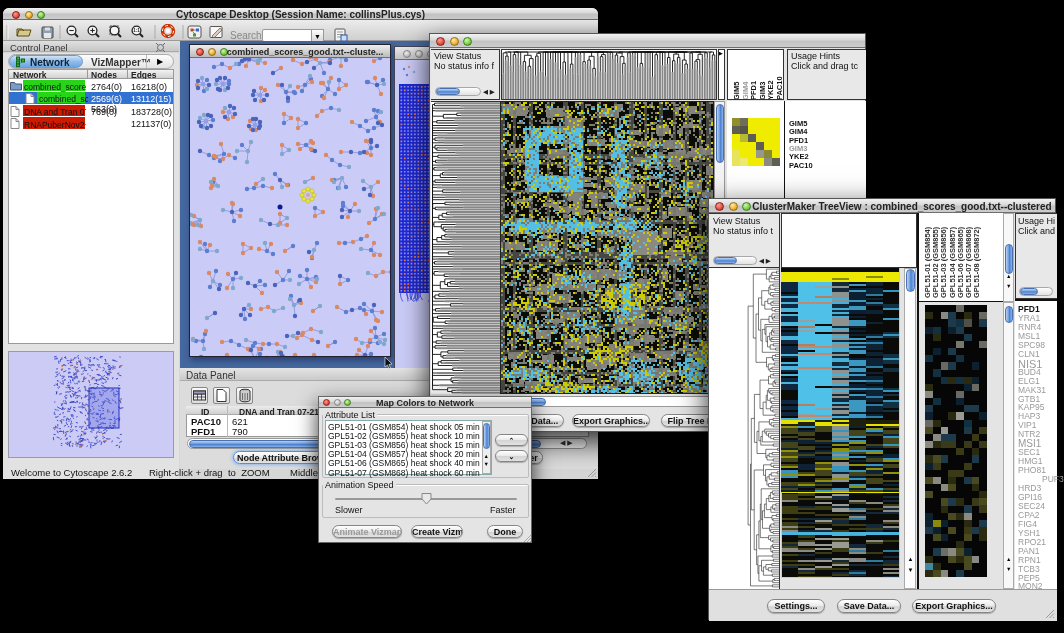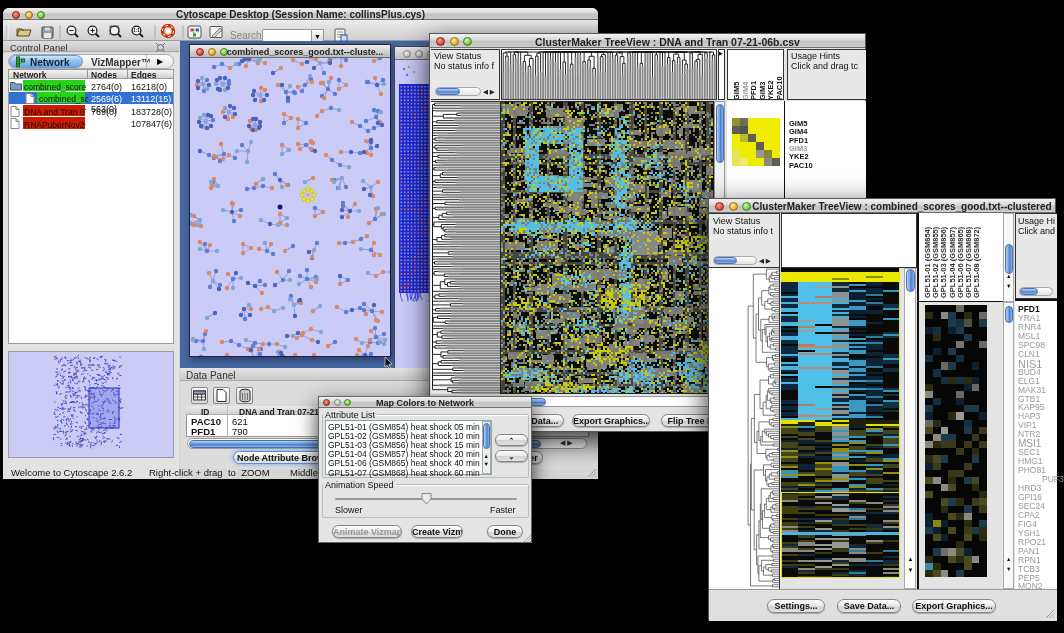--- a/index.html
+++ b/index.html
@@ -131,21 +131,21 @@
     <div class="tx" style="left:21px; top:99px; font-size:8.5px; color:#111; width:62px; overflow:hidden;">DNA and Tran 07</div>
     <div class="tx" style="left:88px; top:98.5px; font-size:9px; color:#111;">769(0)</div>
     <div class="tx" style="left:128px; top:98.5px; font-size:9px; color:#111;">183728(0)</div>
     <div class="abs" style="left:20px; top:109px; width:62px; height:11.5px; background:#cc1b00;"></div>
     <svg class="abs" style="left:7px; top:110px;" width="10" height="11" viewBox="0 0 10 11" xmlns="http://www.w3.org/2000/svg">
       <path d="M1 0.5h5l3 3v7h-8z" fill="#fff" stroke="#888"></path>
       <path d="M6 0.5v3h3" fill="none" stroke="#888"></path>
     </svg>
     <div class="tx" style="left:21px; top:111.5px; font-size:8.5px; color:#111; width:62px; overflow:hidden;">RNAPuberNov2+!</div>
     <div class="tx" style="left:88px; top:96px; font-size:9px; color:#111;">563(0)</div>
-    <div class="tx" style="left:128px; top:111px; font-size:9px; color:#111;">107847(6)</div>
+    <div class="tx" style="left:128px; top:111px; font-size:9px; color:#111;">121137(0)</div>
     <div class="abs" style="left:5px; top:343px; width:166px; height:107px; background:#cbcbf6; border:1px solid #99a;"><svg width="164" height="105" viewBox="0 0 164 105" xmlns="http://www.w3.org/2000/svg">
         <path d="M66.0 17.6l1.4 0.1 M78.5 7.4l1.2 -0.6 M52.4 24.1l3.4 0.3 M57.2 81.3l0.3 1.4 M83.5 61.5l2.1 -1.2 M90.3 42.5l2.5 -0.1 M91.5 26.0l-1.0 2.2 M110.7 14.6l2.7 -1.2 M89.4 72.8l3.1 -0.7 M83.4 45.1l3.4 -0.1 M91.7 62.2l3.0 -0.8 M55.9 45.6l1.3 0.4 M72.5 82.4l-1.1 2.2 M62.9 41.4l2.8 1.7 M59.8 25.0l2.5 -0.7 M69.1 55.0l2.8 0.1 M47.7 85.0l3.0 1.1 M53.4 61.1l1.5 -0.7 M68.2 17.6l1.1 0.5 M61.2 35.3l-0.6 1.4 M67.1 11.7l1.7 0.7 M77.2 51.5l-0.0 1.3 M91.3 27.5l1.5 0.5 M66.4 24.1l-1.4 3.2 M94.3 24.4l1.7 -1.1 M61.6 66.3l-1.1 1.9 M59.8 23.8l-0.2 1.7 M76.6 62.8l-0.3 1.4 M89.5 47.0l-0.7 1.8 M71.3 89.2l1.4 -0.7 M98.8 17.2l3.4 0.6 M52.9 5.3l-0.1 2.7 M62.6 78.4l1.8 -0.6 M72.5 15.8l2.0 -0.1 M72.6 86.6l2.4 0.1 M56.5 4.4l0.1 1.6 M66.2 50.7l2.7 -1.4 M62.8 73.5l-0.8 2.4 M85.7 49.5l2.8 -0.2 M108.0 66.9l3.2 -1.0 M72.1 16.3l1.3 -0.4 M85.8 84.7l1.1 2.5 M58.9 89.7l-1.3 1.9 M73.3 50.4l0.4 1.6 M66.6 43.6l2.6 0.0 M63.3 91.5l1.2 0.4 M72.7 86.0l0.7 1.6 M84.4 12.1l1.1 1.9 M98.5 11.5l1.2 0.6 M56.5 87.4l2.3 -0.7 M47.4 22.2l1.8 0.6 M62.5 35.2l1.2 0.3 M90.9 88.1l0.0 2.2 M78.5 65.9l-0.8 1.8 M56.5 35.3l1.3 0.4 M49.7 79.7l2.6 -0.7 M75.2 18.2l-1.0 1.5 M60.6 90.9l1.7 -1.1 M78.2 22.1l1.2 -0.3 M46.8 6.0l1.7 0.2 M88.7 68.4l0.4 2.1 M91.8 61.9l-0.5 3.2 M53.5 51.1l-1.1 2.9 M104.7 65.5l1.5 -0.9 M51.1 79.2l2.6 0.4 M44.2 75.8l2.4 0.1 M63.3 26.7l1.0 2.7 M77.6 38.4l2.6 0.9 M87.2 17.3l1.9 0.2 M62.3 64.5l2.7 -0.7 M75.7 14.7l-0.9 1.4 M75.2 77.8l2.1 -0.6 M76.2 56.3l1.4 3.1 M94.9 67.3l2.0 -1.3 M67.2 31.2l1.8 0.8 M101.1 14.8l2.5 1.3 M70.7 93.9l2.0 -0.2 M96.8 79.1l1.7 -0.5 M69.4 90.1l-0.5 3.0 M86.6 68.8l2.1 0.7 M73.6 87.4l0.5 1.9 M61.7 63.0l2.5 -0.3 M58.1 85.5l-0.8 1.5 M67.1 21.3l1.3 -0.4 M104.3 71.5l2.2 0.1 M48.2 29.0l1.5 0.0 M70.0 28.4l-1.2 1.9 M45.5 6.9l3.3 -0.1 M70.6 87.4l2.7 1.7 M54.5 51.0l3.2 0.9 M89.1 53.6l1.5 0.8 M52.7 26.7l2.5 -1.3 M80.1 38.9l1.2 -0.3 M87.8 83.5l0.5 1.7 M64.9 6.0l2.7 -0.3 M66.9 24.4l2.1 0.5 M98.5 49.4l1.8 0.7 M95.7 30.5l2.2 -0.9 M69.7 89.4l1.4 0.9 M48.1 39.4l-0.9 3.1 M66.4 20.7l2.5 -1.6 M50.1 33.9l0.3 1.8 M109.6 22.7l2.9 1.2 M76.2 37.5l0.3 1.6 M71.9 77.1l1.1 -0.7 M61.5 71.3l0.5 1.9 M61.8 68.5l1.0 1.5 M61.7 88.9l-1.2 2.0 M61.1 42.7l1.2 3.1 M99.9 73.6l1.9 -0.4 M49.4 21.8l1.5 -0.9 M66.2 92.2l3.3 -1.0 M77.9 67.9l1.7 -0.2 M94.9 80.2l1.4 0.6 M62.4 70.4l0.7 1.6 M66.2 39.6l0.7 2.2 M111.4 13.2l-1.2 2.8 M98.6 14.7l2.2 1.3 M74.5 27.4l3.0 -1.5 M60.2 37.2l1.8 0.2 M44.8 33.5l1.6 -0.4 M69.8 9.7l2.4 0.4 M65.4 40.9l3.3 -0.8 M72.3 81.8l0.7 1.9 M44.4 85.1l0.3 3.1 M55.1 5.3l2.4 1.3 M64.2 49.4l2.1 1.2 M56.3 91.0l2.8 1.8 M107.0 38.9l2.4 1.0 M59.1 40.4l2.9 -1.2 M62.4 38.5l2.5 1.3 M95.5 7.4l1.5 0.2 M64.8 41.8l2.1 0.4 M45.6 59.7l-0.5 1.7 M56.4 46.6l1.9 -1.0 M86.7 61.3l3.0 0.0 M92.9 89.6l-1.0 3.4 M110.8 48.3l1.3 3.0 M48.5 35.6l1.4 0.7 M53.8 49.2l1.6 -0.5 M96.8 20.4l2.5 1.3 M51.8 51.8l1.8 0.9 M104.0 13.4l0.3 2.6 M111.4 56.0l3.0 -0.2 M82.0 77.8l3.4 0.4 M80.8 7.0l-0.0 2.2 M50.1 62.8l1.8 -0.9 M81.2 57.0l1.0 2.1 M54.2 12.6l3.0 1.1 M44.8 62.0l2.0 0.3 M93.9 26.4l1.3 0.0 M77.5 74.1l3.1 -1.4 M78.5 61.7l1.6 -0.4 M104.5 74.5l-0.5 1.1 M55.3 44.7l1.5 -0.9 M91.3 80.1l1.8 0.1 M79.6 27.9l1.1 3.2 M61.7 25.2l3.2 1.0 M66.3 25.5l2.6 0.6 M75.9 79.6l0.2 3.2 M64.9 23.1l1.2 0.7 M51.3 87.6l1.3 -0.8 M87.1 66.7l1.3 0.1 M93.4 84.2l2.8 1.7 M51.6 7.1l-0.5 3.0 M87.9 13.0l1.6 -0.4 M61.5 29.4l0.4 2.0 M70.6 59.6l2.1 0.7 M80.6 23.5l1.3 0.5 M57.7 72.6l1.2 -0.0 M56.5 48.5l0.9 3.0 M58.6 67.0l1.4 0.2 M91.4 74.8l2.0 -0.2 M60.3 84.0l1.6 0.8 M104.1 25.0l-0.7 2.3 M92.2 33.4l2.6 0.8 M73.1 56.1l3.1 -1.0 M57.8 79.9l1.7 -0.4 M66.3 21.0l1.3 2.6 M70.1 92.5l2.9 -0.2 M51.3 22.6l0.2 1.3 M78.0 60.9l1.5 0.2 M105.7 42.7l2.9 -0.3 M103.8 73.7l3.1 0.7 M71.0 60.5l2.9 0.8 M72.8 45.0l-0.4 2.1 M88.5 74.0l2.0 1.3 M54.9 74.4l2.1 -1.1 M92.8 50.1l3.1 0.1 M58.3 65.6l1.3 2.7 M47.9 28.7l1.2 -0.1 M87.1 27.9l3.4 0.1 M88.8 23.1l3.0 0.5 M59.4 90.7l-1.0 2.5 M91.7 53.3l1.8 0.8 M50.1 42.3l2.8 -0.7 M76.6 42.6l0.4 2.7 M47.9 78.5l1.3 2.7 M45.0 5.0l2.6 -0.8 M59.9 73.9l-0.7 1.4 M104.6 58.8l-1.2 2.4 M57.4 66.4l0.2 2.9 M74.7 25.1l1.3 -0.1 M77.9 52.6l1.1 0.5 M89.2 79.7l1.8 1.1 M87.3 6.6l2.4 1.4 M78.7 47.6l1.2 0.3 M102.6 37.0l2.3 0.8 M72.7 53.9l1.7 0.7 M62.5 49.6l2.5 0.9 M64.3 56.8l1.6 2.6 M81.1 8.5l0.4 1.1 M88.7 75.0l2.6 0.4 M83.4 65.3l2.1 0.7 M46.5 73.7l0.4 2.7 M82.2 27.2l2.1 -0.5 M107.5 8.9l0.6 1.2 M69.4 44.2l-1.3 2.2 M72.0 13.2l1.5 -0.7 M90.5 15.0l1.3 0.6 M92.9 25.8l0.8 1.4 M81.4 69.7l0.1 2.8 M50.7 68.5l2.5 1.0 M93.6 18.9l2.0 -1.2 M89.9 64.9l2.0 0.4 M70.2 74.8l3.0 0.2 M110.2 67.3l-0.2 1.9 M84.9 31.8l3.2 -0.5 M50.1 76.7l1.8 -0.2 M104.3 7.8l2.8 1.3 M101.9 76.6l3.2 -0.6 M98.2 22.0l3.2 -1.0 M87.6 22.6l3.0 -0.1 M96.5 25.0l2.9 1.5 M59.0 21.0l2.8 -0.5 M99.9 17.4l1.8 -0.9 M54.6 57.7l2.0 -1.3 M102.9 47.8l1.7 0.6 M96.2 77.7l1.5 -0.9 M49.7 8.6l0.2 3.2 M48.4 57.8l1.3 0.8 M87.6 90.1l2.1 -0.1 M62.8 24.0l-0.9 1.8 M47.2 74.8l2.2 1.5 M95.3 88.5l-0.2 1.9 M74.1 27.1l1.5 -0.5 M51.8 68.6l1.1 3.1 M104.4 16.6l-0.7 1.2 M74.8 34.6l2.3 0.4 M47.9 68.2l1.4 0.7 M54.6 28.4l1.8 -0.8 M105.4 14.3l1.2 0.6 M60.1 29.8l-1.1 1.7 M50.6 30.0l1.3 0.4 M45.1 76.6l0.9 1.3 M56.6 43.2l1.7 0.1 M54.0 68.0l1.4 0.2 M58.0 59.1l3.1 0.3 M93.8 40.7l1.2 0.5 M95.5 48.4l2.1 1.0 M68.6 37.0l2.1 -1.4 M79.1 14.9l2.8 1.3 M93.6 71.6l3.4 -0.0 M80.5 5.9l1.6 -0.6 M84.9 6.7l1.4 -0.9 M93.5 67.2l2.4 -1.5 M70.3 29.2l-0.2 1.5 M91.3 71.2l3.3 -0.4 M79.7 39.6l2.9 -0.6 M73.6 92.3l-1.2 3.1 M79.2 90.2l1.8 -0.2 M80.1 10.2l2.0 -1.3 M96.8 88.3l-1.4 2.7 M87.6 27.9l-0.1 1.8 M61.0 50.8l3.3 -0.9 M52.2 57.5l2.3 -0.7 M64.7 15.2l2.1 -0.5 M81.1 79.6l2.5 0.5 M75.3 53.3l2.2 -0.5 M78.8 38.5l0.2 1.2 M99.4 48.2l1.8 0.6 M69.4 43.6l2.1 0.6 M66.9 70.5l2.0 0.4 M99.8 50.6l2.8 0.9 M93.5 86.3l1.1 0.4 M109.5 55.5l2.7 1.3 M74.8 45.2l1.9 -0.2 M65.9 74.8l2.3 -0.2 M53.9 55.8l1.2 0.7 M71.3 90.3l2.7 -1.8 M77.8 86.8l2.0 1.4 M90.6 39.1l0.5 2.5 M79.7 12.9l2.1 0.2 M109.6 47.8l2.2 1.5 M99.5 19.4l3.2 1.3 M104.8 66.1l3.1 1.6 M63.7 50.0l1.5 -0.6 M68.0 93.4l0.1 1.3 M91.0 4.4l3.1 0.3 M82.3 53.8l2.0 1.4 M52.3 18.1l1.3 -0.7 M100.0 59.2l0.7 1.1 M63.3 35.8l1.3 0.7 M94.5 38.7l2.2 1.3 M61.0 8.0l0.7 3.1 M64.7 58.2l2.0 1.2 M92.9 23.9l0.1 3.2 M98.6 36.3l1.9 0.1 M56.2 40.3l3.1 -0.6 M83.2 25.3l0.8 1.8 M72.2 79.2l2.9 1.1 M93.1 37.9l1.4 0.9 M74.8 15.8l1.6 0.8 M93.6 58.7l1.5 0.0 M96.5 38.6l2.4 -0.6 M56.0 80.6l2.4 -1.2 M65.6 30.7l0.7 1.6 M71.4 85.8l2.9 1.4 M46.0 65.2l2.0 -0.2 M60.9 80.2l2.5 -1.0 M52.0 68.1l1.5 -0.6 M46.7 32.0l1.5 0.6 M61.3 43.1l1.1 1.7 M63.5 7.9l2.2 -1.3 M97.8 22.9l2.6 -1.4 M54.5 78.6l0.3 3.4 M94.2 78.7l1.9 -1.1 M88.1 87.5l-0.3 1.3 M81.2 91.2l2.3 -0.7 M72.0 22.1l1.5 0.4 M60.4 50.4l3.3 -0.6 M53.6 54.7l-0.2 3.1 M89.3 57.9l2.7 1.1 M64.0 22.6l1.6 0.4 M66.1 46.2l1.4 -0.8 M95.0 11.6l3.4 0.3 M73.5 21.1l1.1 0.6 M62.3 62.7l0.8 1.3 M64.1 20.7l2.7 1.5 M100.5 70.8l1.5 0.6 M81.5 37.2l1.5 -0.9 M99.7 67.5l3.4 -0.0 M84.4 56.3l0.1 1.6 M86.1 43.6l-0.5 1.1 M72.9 29.5l2.4 -0.2 M89.3 78.3l1.5 -0.4 M66.2 21.6l-1.2 1.9 M110.3 90.6l2.6 -1.5 M64.2 55.4l2.3 0.4 M83.9 6.5l2.0 -1.1 M83.5 41.5l2.5 -0.3 M93.1 53.3l1.6 -0.8 M78.6 53.9l1.5 0.0 M71.7 10.6l-0.2 3.2 M51.8 93.2l1.3 0.6 M109.3 54.7l1.4 0.5 M69.3 5.4l0.4 1.6 M104.4 59.9l-1.2 2.2 M94.7 34.7l2.6 1.1 M94.1 89.3l1.3 0.2 M98.6 14.2l2.6 -0.8 M51.0 56.3l1.4 0.5 M63.7 65.8l1.4 0.7 M67.1 89.4l-0.0 1.5 M46.4 20.4l2.7 -0.4 M101.5 39.4l2.3 -1.3 M58.5 57.0l2.0 -0.1 M68.1 4.5l1.7 -1.1 M47.1 17.1l1.8 -0.5 M82.7 51.5l3.0 -1.8 M103.3 73.7l2.6 -0.4 M103.4 88.5l-0.6 1.8 M87.2 35.5l1.8 -1.1 M111.2 47.3l1.7 -0.6 M44.5 82.4l2.2 0.2 M48.5 31.1l-0.2 2.9 M58.9 56.5l2.1 1.4 M74.2 82.1l3.2 -0.9 M55.2 28.1l1.7 -0.2 M86.7 62.3l3.4 0.4 M59.4 34.7l2.2 1.1 M58.4 33.4l2.7 -0.3 M81.3 41.3l2.0 -0.0 M75.5 5.2l2.1 1.4 M57.8 33.6l1.5 0.5 M72.8 52.5l2.4 0.5 M94.4 27.2l2.8 1.0 M76.2 44.8l3.0 -1.4 M88.6 73.7l1.1 3.3 M75.1 16.1l0.9 2.3 M54.2 20.0l3.1 -1.3 M60.5 92.4l0.5 2.6 M86.7 85.3l1.3 0.2 M48.1 54.8l2.9 1.7 M61.1 27.6l0.6 1.6 M78.5 93.5l-0.7 1.4 M66.6 78.1l2.1 1.0 M84.6 44.8l1.1 3.0 M93.2 81.7l3.4 -0.8 M110.3 4.8l1.5 0.4 M90.4 12.1l-0.9 3.2 M46.2 25.1l2.4 -1.5 M99.5 13.4l1.7 0.8 M84.3 42.6l1.5 0.4 M68.0 48.7l0.7 1.9 M63.2 28.6l1.2 -0.7 M84.4 36.6l2.7 0.1 M110.8 82.7l2.1 -0.5 M70.3 38.7l1.3 0.9 M107.0 26.9l2.0 -0.6 M101.3 74.6l1.3 0.3 M81.3 32.4l-0.4 1.2 M81.5 93.5l0.4 2.9 M79.8 59.2l1.9 0.3 M85.7 27.8l2.2 0.6 M59.0 16.8l2.4 0.1 M60.2 19.5l-0.4 2.2 M103.0 7.9l2.9 1.2 M61.1 13.3l3.0 0.1 M70.9 93.7l0.1 2.2 M54.2 65.2l2.3 -0.7 M78.5 5.6l0.5 1.2 M66.0 25.8l-0.2 1.4 M72.8 75.3l1.8 -1.1 M92.5 30.6l2.5 1.0 M98.6 87.2l2.8 -0.4 M48.8 72.0l0.0 2.4 M45.7 57.3l2.1 0.9 M104.5 43.6l2.2 0.9 M71.3 7.7l-0.8 2.3 M59.0 10.9l0.7 1.3 M47.7 65.3l2.0 -1.2 M83.7 93.8l2.9 -1.3 M63.1 93.0l0.6 1.8 M65.2 41.8l-1.1 3.0 M57.7 8.7l2.1 -0.1 M96.0 76.1l2.1 -1.3 M71.8 54.8l1.7 0.6 M98.6 57.3l0.2 3.3 M93.1 61.5l1.4 0.2 M82.2 76.1l2.7 0.6 M101.0 17.1l1.5 -0.8 M108.7 41.3l1.6 0.8 M91.8 66.6l1.8 -0.6 M82.1 17.9l1.8 0.8 M69.0 39.2l2.5 -0.9 M75.6 69.5l1.2 2.5 M106.8 93.7l2.3 -0.6 M74.2 87.7l3.2 0.4 M53.5 28.4l1.0 3.0 M84.7 91.1l3.3 0.6 M74.6 26.3l1.5 0.5 M82.0 12.6l3.0 0.3 M78.9 12.8l1.5 0.1 M97.1 18.7l-0.8 1.8 M54.1 12.5l1.5 -0.0 M75.8 18.8l2.3 -0.4 M93.6 15.4l2.1 1.1 M77.2 75.2l0.9 2.6 M62.0 6.8l0.6 2.3 M83.3 25.1l2.9 0.8 M80.9 92.5l2.6 1.0 M97.0 86.9l2.1 -0.2 M67.2 65.1l1.4 -0.5 M110.4 93.8l0.0 2.3 M81.3 61.3l3.0 1.1 M67.7 18.6l2.6 0.8 M107.7 85.4l2.9 1.1 M100.1 74.6l1.6 1.0 M51.9 91.2l1.6 0.7 M75.1 25.3l-0.7 3.2 M97.3 75.4l3.1 1.3 M88.4 79.3l-1.0 2.4 M90.6 5.5l2.1 0.3 M58.5 35.8l2.5 -0.6 M91.7 43.8l2.7 -1.3 M97.9 20.6l0.7 1.9 M104.8 39.5l-0.0 3.4 M100.5 18.6l0.5 1.1 M99.0 26.6l-0.1 1.4 M69.6 87.6l2.4 -1.3 M109.1 36.6l2.6 -0.4 M105.7 48.8l1.7 3.0 M81.9 44.3l-0.9 3.1 M66.1 16.3l3.0 -1.3 M47.2 39.3l0.7 2.6 M81.0 41.9l2.5 1.0 M109.5 67.9l1.7 -0.7 M75.8 35.3l1.3 3.0 M69.1 8.8l2.9 1.8 M108.2 21.8l2.0 -1.0 M60.2 90.7l0.2 3.3 M87.9 32.3l2.3 0.2 M62.7 36.6l2.3 -0.6 M96.5 7.7l0.4 2.5 M60.5 10.3l2.9 0.6 M51.6 31.6l3.4 0.5 M70.8 88.6l0.3 2.0 M56.6 82.4l-0.5 2.3 M67.0 9.9l2.1 1.0 M92.2 55.6l2.8 1.2 M95.3 49.1l-0.9 3.1 M103.7 15.8l2.8 0.4 M60.7 78.2l1.5 -0.8 M98.5 36.4l1.3 0.5 M53.0 16.5l-0.1 2.2 M81.5 13.9l1.9 -0.4 M98.0 22.8l3.1 0.1 M45.9 49.4l-0.2 1.3 M71.2 50.1l-0.7 1.6 M109.4 33.6l1.4 -0.0 M90.4 67.8l1.8 -0.7 M57.2 70.2l0.8 2.1 M62.1 54.4l-1.0 3.3 M60.3 68.8l-0.5 1.1 M81.6 36.0l3.4 -0.8 M68.2 84.9l2.0 -1.0 M96.9 46.4l3.1 1.1 M52.7 13.8l2.2 -0.8 M105.8 67.9l0.3 3.4" stroke="#3a46c4" stroke-width="0.9" fill="none"></path>
         <path d="M66.0 17.6h1.1v1.1h-1.1zM110.7 14.6h1.1v1.1h-1.1zM83.4 45.1h1.1v1.1h-1.1zM53.4 61.1h1.1v1.1h-1.1zM68.2 17.6h1.1v1.1h-1.1zM67.1 11.7h1.1v1.1h-1.1zM73.3 50.4h1.1v1.1h-1.1zM63.3 91.5h1.1v1.1h-1.1zM88.7 68.4h1.1v1.1h-1.1zM44.2 75.8h1.1v1.1h-1.1zM87.2 17.3h1.1v1.1h-1.1zM75.7 14.7h1.1v1.1h-1.1zM70.7 93.9h1.1v1.1h-1.1zM45.5 6.9h1.1v1.1h-1.1zM70.6 87.4h1.1v1.1h-1.1zM69.7 89.4h1.1v1.1h-1.1zM50.1 33.9h1.1v1.1h-1.1zM109.6 22.7h1.1v1.1h-1.1zM76.2 37.5h1.1v1.1h-1.1zM66.2 92.2h1.1v1.1h-1.1zM111.4 13.2h1.1v1.1h-1.1zM56.3 91.0h1.1v1.1h-1.1zM80.8 7.0h1.1v1.1h-1.1zM78.5 61.7h1.1v1.1h-1.1zM79.6 27.9h1.1v1.1h-1.1zM64.9 23.1h1.1v1.1h-1.1zM87.9 13.0h1.1v1.1h-1.1zM80.6 23.5h1.1v1.1h-1.1zM66.3 21.0h1.1v1.1h-1.1zM45.0 5.0h1.1v1.1h-1.1zM72.0 13.2h1.1v1.1h-1.1zM90.5 15.0h1.1v1.1h-1.1zM70.2 74.8h1.1v1.1h-1.1zM47.2 74.8h1.1v1.1h-1.1zM95.3 88.5h1.1v1.1h-1.1zM58.0 59.1h1.1v1.1h-1.1zM70.3 29.2h1.1v1.1h-1.1zM73.6 92.3h1.1v1.1h-1.1zM96.8 88.3h1.1v1.1h-1.1zM64.7 15.2h1.1v1.1h-1.1zM99.4 48.2h1.1v1.1h-1.1zM99.5 19.4h1.1v1.1h-1.1zM83.2 25.3h1.1v1.1h-1.1zM96.5 38.6h1.1v1.1h-1.1zM63.5 7.9h1.1v1.1h-1.1zM64.0 22.6h1.1v1.1h-1.1zM84.4 56.3h1.1v1.1h-1.1zM78.6 53.9h1.1v1.1h-1.1zM111.2 47.3h1.1v1.1h-1.1zM74.2 82.1h1.1v1.1h-1.1zM88.6 73.7h1.1v1.1h-1.1zM93.2 81.7h1.1v1.1h-1.1zM84.3 42.6h1.1v1.1h-1.1zM107.0 26.9h1.1v1.1h-1.1zM61.1 13.3h1.1v1.1h-1.1zM71.3 7.7h1.1v1.1h-1.1zM98.6 57.3h1.1v1.1h-1.1zM69.0 39.2h1.1v1.1h-1.1zM75.6 69.5h1.1v1.1h-1.1zM74.2 87.7h1.1v1.1h-1.1zM53.5 28.4h1.1v1.1h-1.1zM74.6 26.3h1.1v1.1h-1.1zM82.0 12.6h1.1v1.1h-1.1zM54.1 12.5h1.1v1.1h-1.1zM62.0 6.8h1.1v1.1h-1.1zM97.3 75.4h1.1v1.1h-1.1zM88.4 79.3h1.1v1.1h-1.1zM91.7 43.8h1.1v1.1h-1.1zM81.9 44.3h1.1v1.1h-1.1zM56.6 82.4h1.1v1.1h-1.1zM103.7 15.8h1.1v1.1h-1.1zM98.5 36.4h1.1v1.1h-1.1zM53.0 16.5h1.1v1.1h-1.1zM52.7 13.8h1.1v1.1h-1.1z" fill="#d87858"></path>
         <rect x="80" y="36" width="30" height="40" fill="#5a64dc" fill-opacity="0.35" stroke="#2233bb" stroke-width="1"></rect>
       </svg></div>
     <div class="tx" style="left:8px; top:459px; font-size:9.5px; color:#111;">Welcome to Cytoscape 2.6.2</div>
     <div class="tx" style="left:146px; top:459px; font-size:9.5px; color:#111;">Right-click + drag&nbsp; to&nbsp; ZOOM</div>
     <div class="tx" style="left:287px; top:459px; font-size:9.5px; color:#111;">Middle-click + drag</div>
     <div class="abs" style="left:177px; top:33px; width:418px; height:327px; background:#44679f;"></div>
     <div class="abs" style="left:186px; top:36px; width:202px; height:313px; background:#cbcbf8; border:1px solid #223; box-shadow:2px 3px 6px rgba(0,0,30,0.4);">
@@ -226,21 +226,20 @@
       <path d="M9 1L1 9M9 4.5L4.5 9M9 8L8 9" stroke="#999" stroke-width="1"></path>
     </svg>
   </div>
 <div class="win" style="left:429px; top:33px; width:437px; height:399px; background:#e4e4e4; border:1px solid #555; box-shadow:0 10px 25px rgba(0,0,0,0.8);">
     <div class="tbar" style="height:14px;"></div>
     <div class="lights" style="left:6px; top:2.5px; gap:4.5px;">
       <div class="lt r"></div>
       <div class="lt y"></div>
       <div class="lt g"></div>
     </div>
-    <div class="ttl" style="top:1.5px; left:40px; width:395px; font-size:10.5px;">ClusterMaker TreeView : DNA and Tran 07-21-06b.csv</div>
     <div class="abs" style="left:1px; top:15px; width:69px; height:51px; background:#e8e8e8; border:1px solid #333; border-left:none;"></div>
     <div class="tx" style="left:4px; top:17px; font-size:9px; color:#111;">View Status</div>
     <div class="tx" style="left:4px; top:27px; font-size:9px; color:#111;">No status info f</div>
     <div class="macsb" style="left:5px; top:53px; width:46px; height:9px;"></div>
     <div class="aquathumb" style="left:6px; top:54px; width:24px; height:7px;"></div>
     <div class="tx" style="left:53px; top:54px; font-size:6.5px; color:#222;">◀&nbsp;▶</div>
     <div class="abs" style="left:71px; top:15px; width:216px; height:51px; border:1px solid #333; overflow:hidden;"><svg width="214" height="49" viewBox="0 0 214 49" xmlns="http://www.w3.org/2000/svg">
         <rect width="214" height="49" fill="#fff"></rect>
         <path d="M1.2 49 V23.4" stroke="#878787" stroke-width="1.9"></path>
         <path d="M3.7 49 V10.5" stroke="#878787" stroke-width="1.9"></path>

